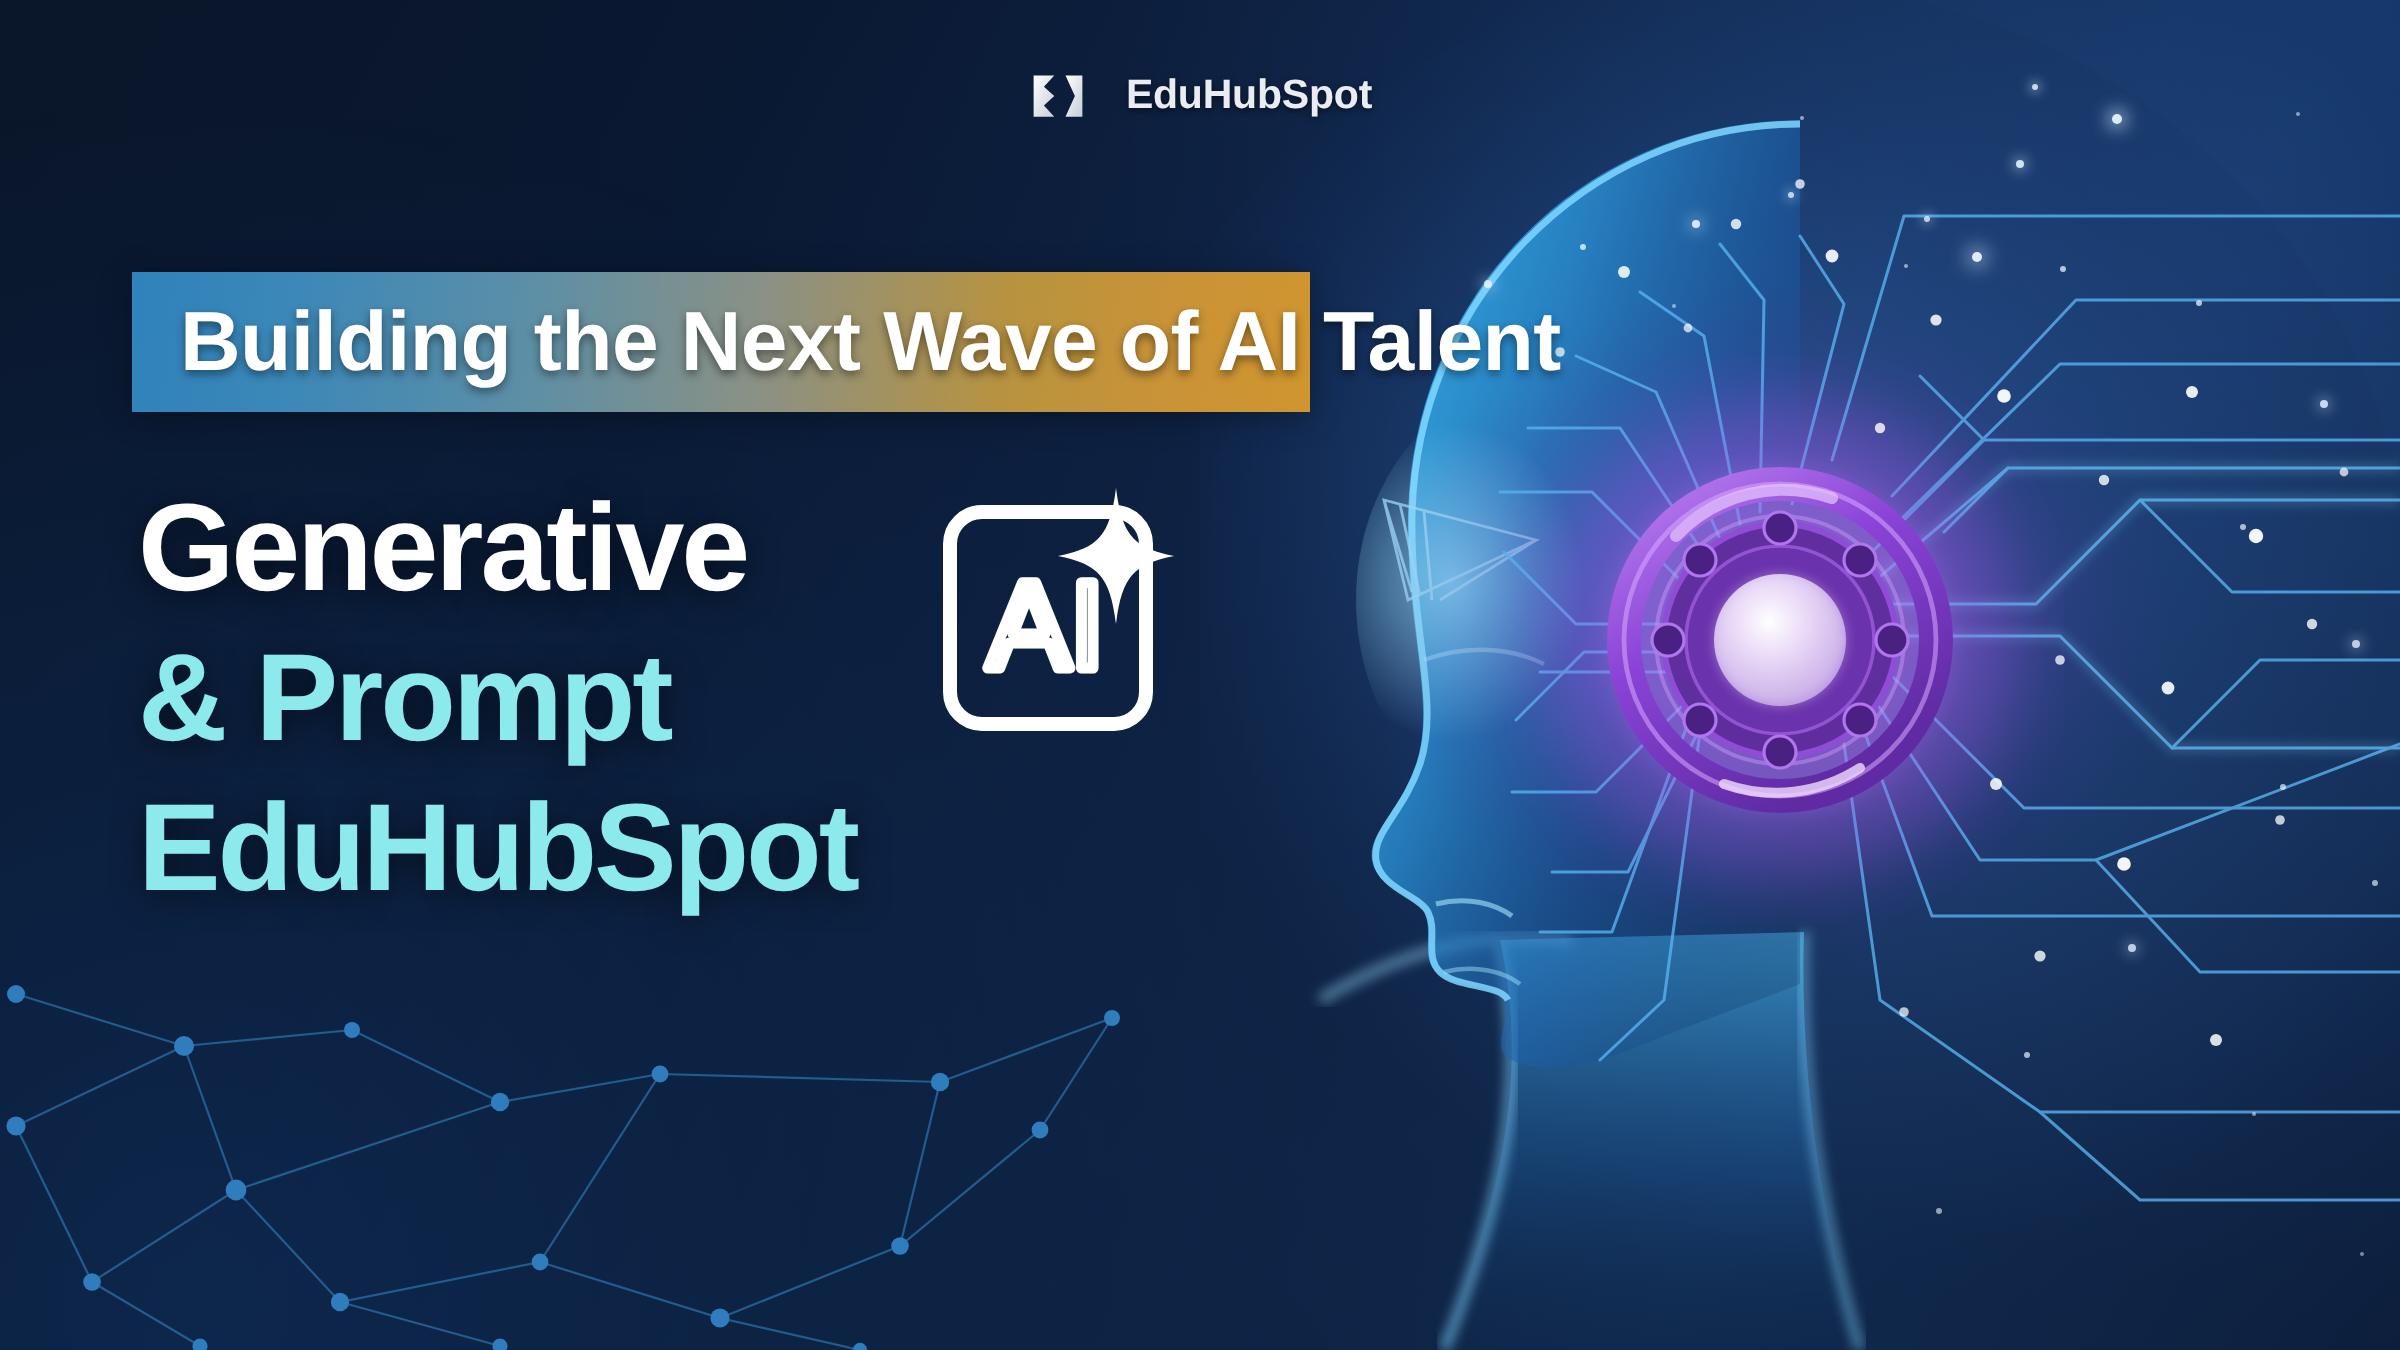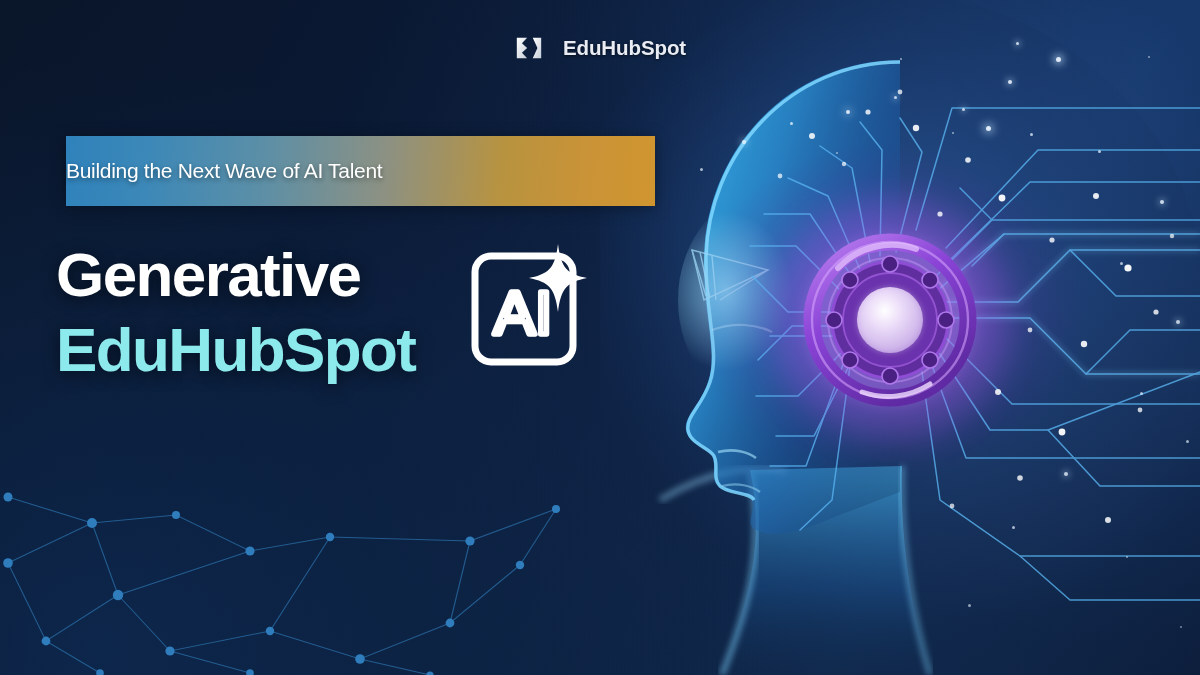--- a/index.html
+++ b/index.html
@@ -56,28 +56,29 @@
     position:absolute; left:66px; top:136px;
     width:589px; height:70px;
     background:linear-gradient(95deg,
        #2f82bb 0%, #3c88b8 14%, #5d8fa6 34%,
        #8c9183 54%, #b8933f 74%, #ca9337 88%, #d0952f 100%);
     display:flex; align-items:center;
     z-index:30;
     box-shadow:0 2px 14px rgba(0,0,0,.35);
   }
   #eyebrow-text {
-    font-size:21px; font-weight:400; color:#ffffff;
+    padding-left:24px;
+    font-size:42px; font-weight:700; color:#ffffff;
     letter-spacing:-.3px; white-space:nowrap;
     text-shadow:0 2px 5px rgba(0,0,0,.45);
   }
 
   
   #headline {
-    position:absolute; left:56px; top:237px;
+    position:absolute; left:69px; top:237px;
     z-index:30;
   }
   .hl {
     font-size:62px; font-weight:700;
     line-height:75px; letter-spacing:-1.6px;
     white-space:nowrap;
     text-shadow:0 3px 16px rgba(0,0,0,.55);
   }
   .hl.white { color:#ffffff; }
   .hl.cyan  { color:#8ce9ec; }
@@ -367,20 +368,21 @@
   </div>
 
   <div id="eyebrow">
     <span id="eyebrow-text">Building the Next Wave of AI Talent</span>
   </div>
 
   <div id="headline">
     <div id="line1">
       <span class="hl white">Generative</span>
     </div>
+    <div class="hl cyan">&amp; Prompt</div>
     <div class="hl cyan">EduHubSpot</div>
   </div>
 
   <svg id="ai-badge" viewBox="0 0 130 140">
     <g>
       <path d="M38 20 L96 20 A16 16 0 0 1 112 36 L112 110 A16 16 0 0 1 96 126
                L30 126 A16 16 0 0 1 14 110 L14 36 A16 16 0 0 1 30 20 Z" fill="none" stroke="#ffffff" stroke-width="7" stroke-linecap="round"></path>
     </g>
     <text x="62" y="98" text-anchor="middle" font-family="'Liberation Sans', sans-serif" font-size="62" font-weight="400" fill="none" stroke="#ffffff" stroke-width="5.5" stroke-linejoin="round" stroke-linecap="round">AI</text>
     <g>

